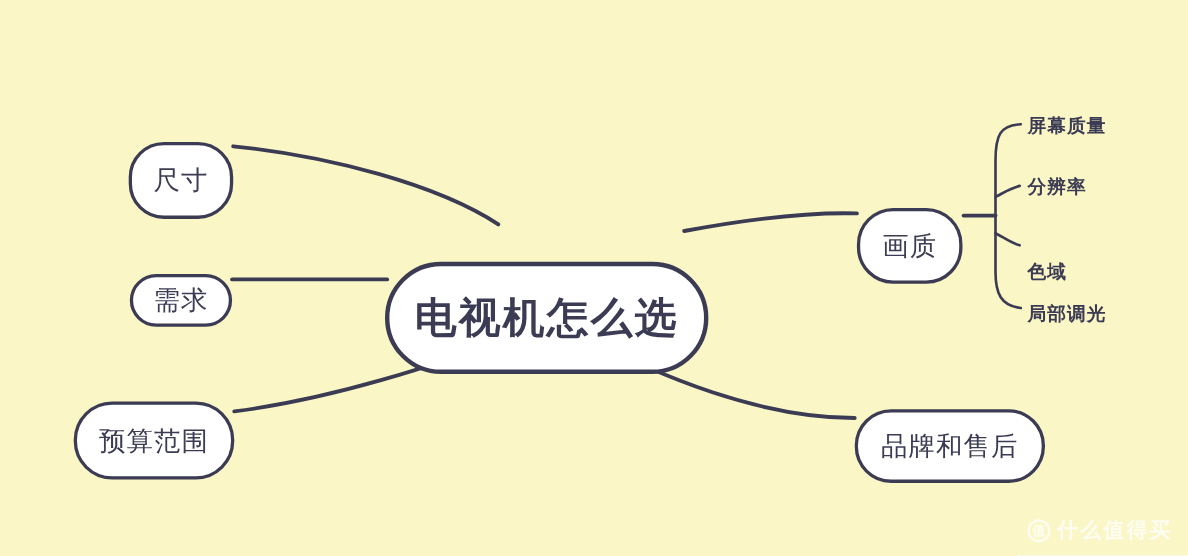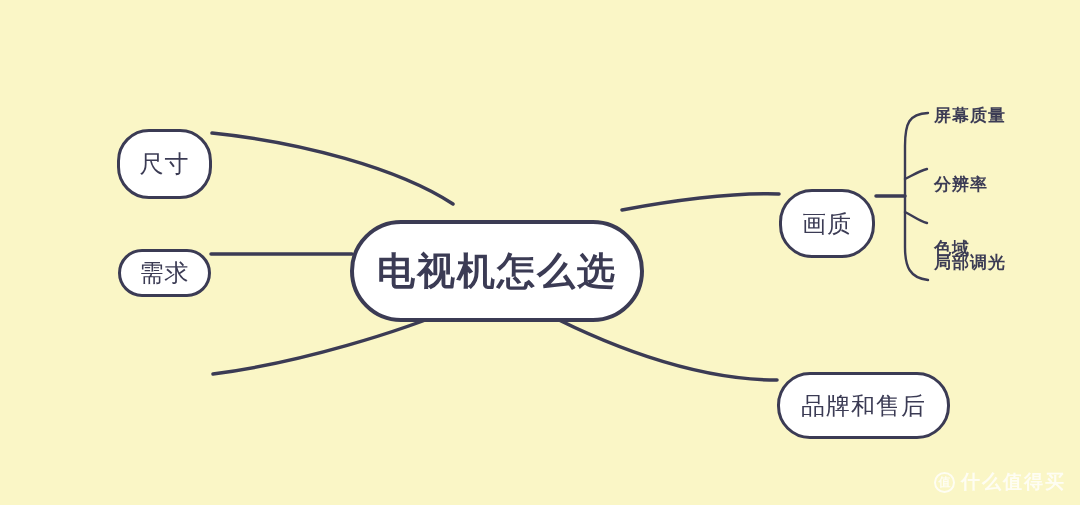--- a/index.html
+++ b/index.html
@@ -20,39 +20,39 @@
   svg.wires path.main{stroke-width:3.5px;}
   svg.wires path.thin{stroke-width:2.4px;}
 
   .node{
     position:absolute;display:flex;align-items:center;justify-content:center;
     background:var(--fill);border:3px solid var(--stroke);
     color:var(--stroke);font-size:24px;font-weight:500;
     letter-spacing:1px;white-space:nowrap;margin-top:28px;
   }
   .node-root{
-    left:350px;top:192px;width:294px;height:102px;
+    left:350px;top:210px;width:294px;height:102px;
     border-width:4px;border-radius:51px;
     font-size:38px;font-weight:700;letter-spacing:2px;
   }
   .node-size  {left:117px;top:101px;width:95px; height:70px;border-radius:32px;}
   .node-need  {left:118px;top:221px;width:93px; height:48px;border-radius:32px;}
   .node-budget{left:67px; top:337px;width:146px;height:71px;border-radius:35px;}
   .node-quality{left:779px;top:161px;width:96px;height:69px;border-radius:33px;}
   .node-brand {left:777px;top:344px;width:173px;height:67px;border-radius:33px;}
 
   .subitem{
     position:absolute;left:934px;height:24px;line-height:24px;
     color:var(--stroke);font-size:17px;font-weight:700;
     letter-spacing:1px;white-space:nowrap;
   }
   .sub-0{top:103px;}
-  .sub-1{top:172px;}
+  .sub-1{top:158px;}
   .sub-2{top:212px;margin-top:24px;}
-  .sub-3{top:250px;}
+  .sub-3{top:274px;}
 
   .watermark{
     position:absolute;right:14px;bottom:10px;
     display:flex;align-items:center;gap:6px;
     color:var(--wm);
   }
   .wm-badge{
     width:21px;height:21px;border:2px solid var(--wm);border-radius:50%;
     display:flex;align-items:center;justify-content:center;
     font-size:12px;font-weight:700;
@@ -81,20 +81,23 @@
   </div>
 
   <div class="node node-size">
     <span>尺寸</span>
   </div>
 
   <div class="node node-need">
     <span>需求</span>
   </div>
 
+  <div class="node node-budget">
+    <span>预算范围</span>
+  </div>
 
   <div class="node node-brand">
     <span>品牌和售后</span>
   </div>
 
   <div class="node node-quality">
     <span>画质</span>
   </div>
 
   <div class="subitem sub-0">

